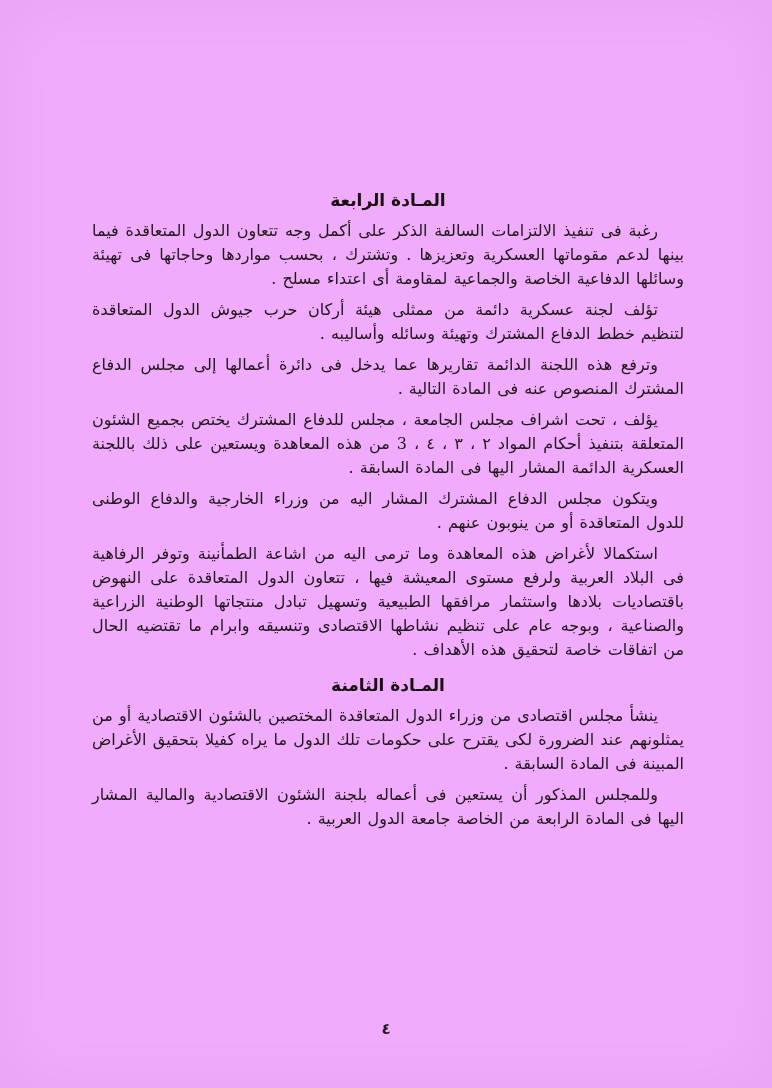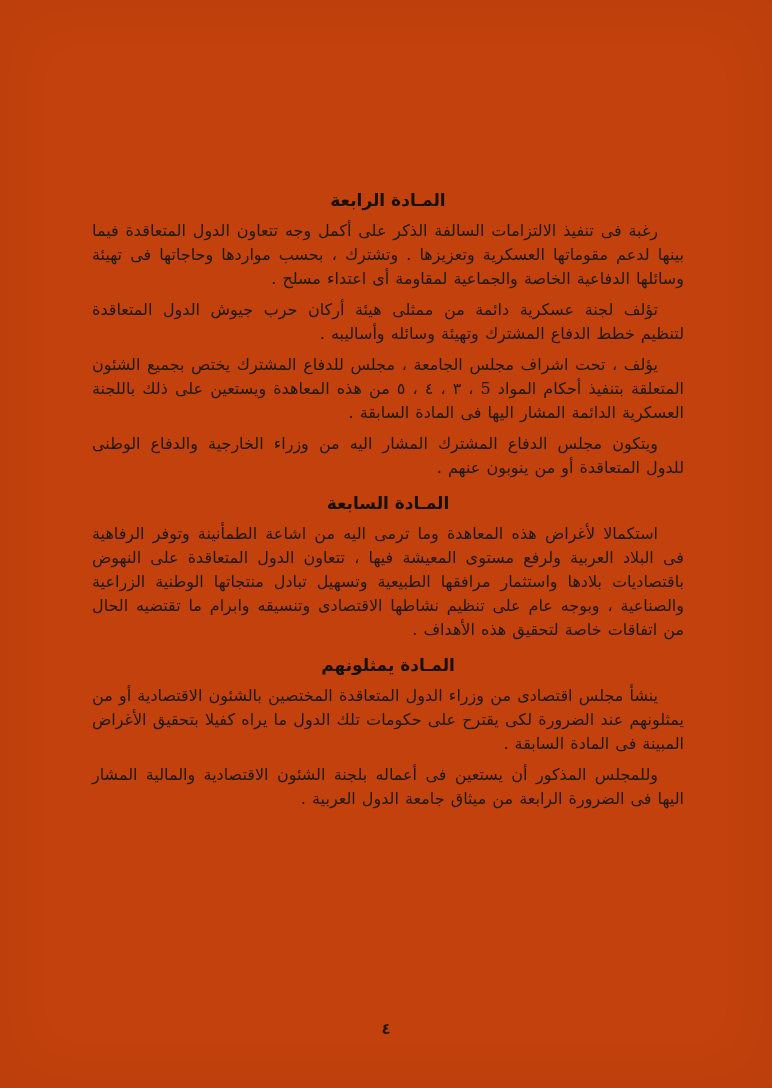--- a/index.html
+++ b/index.html
@@ -9,21 +9,21 @@
   body {
     width: 772px;
     height: 1088px;
     background: #e9e8e4;
     font-family: "DejaVu Serif", "DejaVu Sans", serif;
   }
   .scan-page {
     position: relative;
     width: 772px;
     height: 1088px;
-    background: #c2410c;
+    background: #f0abfc;
     overflow: hidden;
     box-shadow: inset 0 0 70px rgba(0,0,0,0.04);
   }
   .content {
     position: absolute;
     top: 190px;
     right: 88px;
     left: 92px;
     direction: rtl;
     color: #1d1a16;
@@ -64,34 +64,34 @@
 <div class="scan-page" lang="ar">
   <main class="content">
 
     <section class="article">
       <h2 class="article-heading">المـادة الرابعة</h2>
       <p class="para">رغبة فى تنفيذ الالتزامات السالفة الذكر على أكمل وجه تتعاون الدول المتعاقدة فيما بينها لدعم مقوماتها العسكرية وتعزيزها . وتشترك ، بحسب مواردها وحاجاتها فى تهيئة وسائلها الدفاعية الخاصة والجماعية لمقاومة أى اعتداء مسلح .</p>
     </section>
 
     <section class="article">
       <p class="para">تؤلف لجنة عسكرية دائمة من ممثلى هيئة أركان حرب جيوش الدول المتعاقدة لتنظيم خطط الدفاع المشترك وتهيئة وسائله وأساليبه .</p>
+      <p class="para">وترفع هذه اللجنة الدائمة تقاريرها عما يدخل فى دائرة أعمالها إلى مجلس الدفاع المشترك المنصوص عنه فى المادة التالية .</p>
     </section>
 
     <section class="article">
-      <p class="para">يؤلف ، تحت اشراف مجلس الجامعة ، مجلس للدفاع المشترك يختص بجميع الشئون المتعلقة بتنفيذ أحكام المواد 5 ، ٣ ، ٤ ، ٥ من هذه المعاهدة ويستعين على ذلك باللجنة العسكرية الدائمة المشار اليها فى المادة السابقة .</p>
+      <p class="para">يؤلف ، تحت اشراف مجلس الجامعة ، مجلس للدفاع المشترك يختص بجميع الشئون المتعلقة بتنفيذ أحكام المواد ٢ ، ٣ ، ٤ ، 3 من هذه المعاهدة ويستعين على ذلك باللجنة العسكرية الدائمة المشار اليها فى المادة السابقة .</p>
       <p class="para">ويتكون مجلس الدفاع المشترك المشار اليه من وزراء الخارجية والدفاع الوطنى للدول المتعاقدة أو من ينوبون عنهم .</p>
     </section>
 
     <section class="article">
-      <h2 class="article-heading">المـادة السابعة</h2>
       <p class="para">استكمالا لأغراض هذه المعاهدة وما ترمى اليه من اشاعة الطمأنينة وتوفر الرفاهية فى البلاد العربية ولرفع مستوى المعيشة فيها ، تتعاون الدول المتعاقدة على النهوض باقتصاديات بلادها واستثمار مرافقها الطبيعية وتسهيل تبادل منتجاتها الوطنية الزراعية والصناعية ، وبوجه عام على تنظيم نشاطها الاقتصادى وتنسيقه وابرام ما تقتضيه الحال من اتفاقات خاصة لتحقيق هذه الأهداف .</p>
     </section>
 
     <section class="article">
-      <h2 class="article-heading">المـادة يمثلونهم</h2>
+      <h2 class="article-heading">المـادة الثامنة</h2>
       <p class="para">ينشأ مجلس اقتصادى من وزراء الدول المتعاقدة المختصين بالشئون الاقتصادية أو من يمثلونهم عند الضرورة لكى يقترح على حكومات تلك الدول ما يراه كفيلا بتحقيق الأغراض المبينة فى المادة السابقة .</p>
-      <p class="para">وللمجلس المذكور أن يستعين فى أعماله بلجنة الشئون الاقتصادية والمالية المشار اليها فى الضرورة الرابعة من ميثاق جامعة الدول العربية .</p>
+      <p class="para">وللمجلس المذكور أن يستعين فى أعماله بلجنة الشئون الاقتصادية والمالية المشار اليها فى المادة الرابعة من الخاصة جامعة الدول العربية .</p>
     </section>
 
   </main>
 
   <div class="page-number">٤</div>
 </div>
 
 </body></html>

